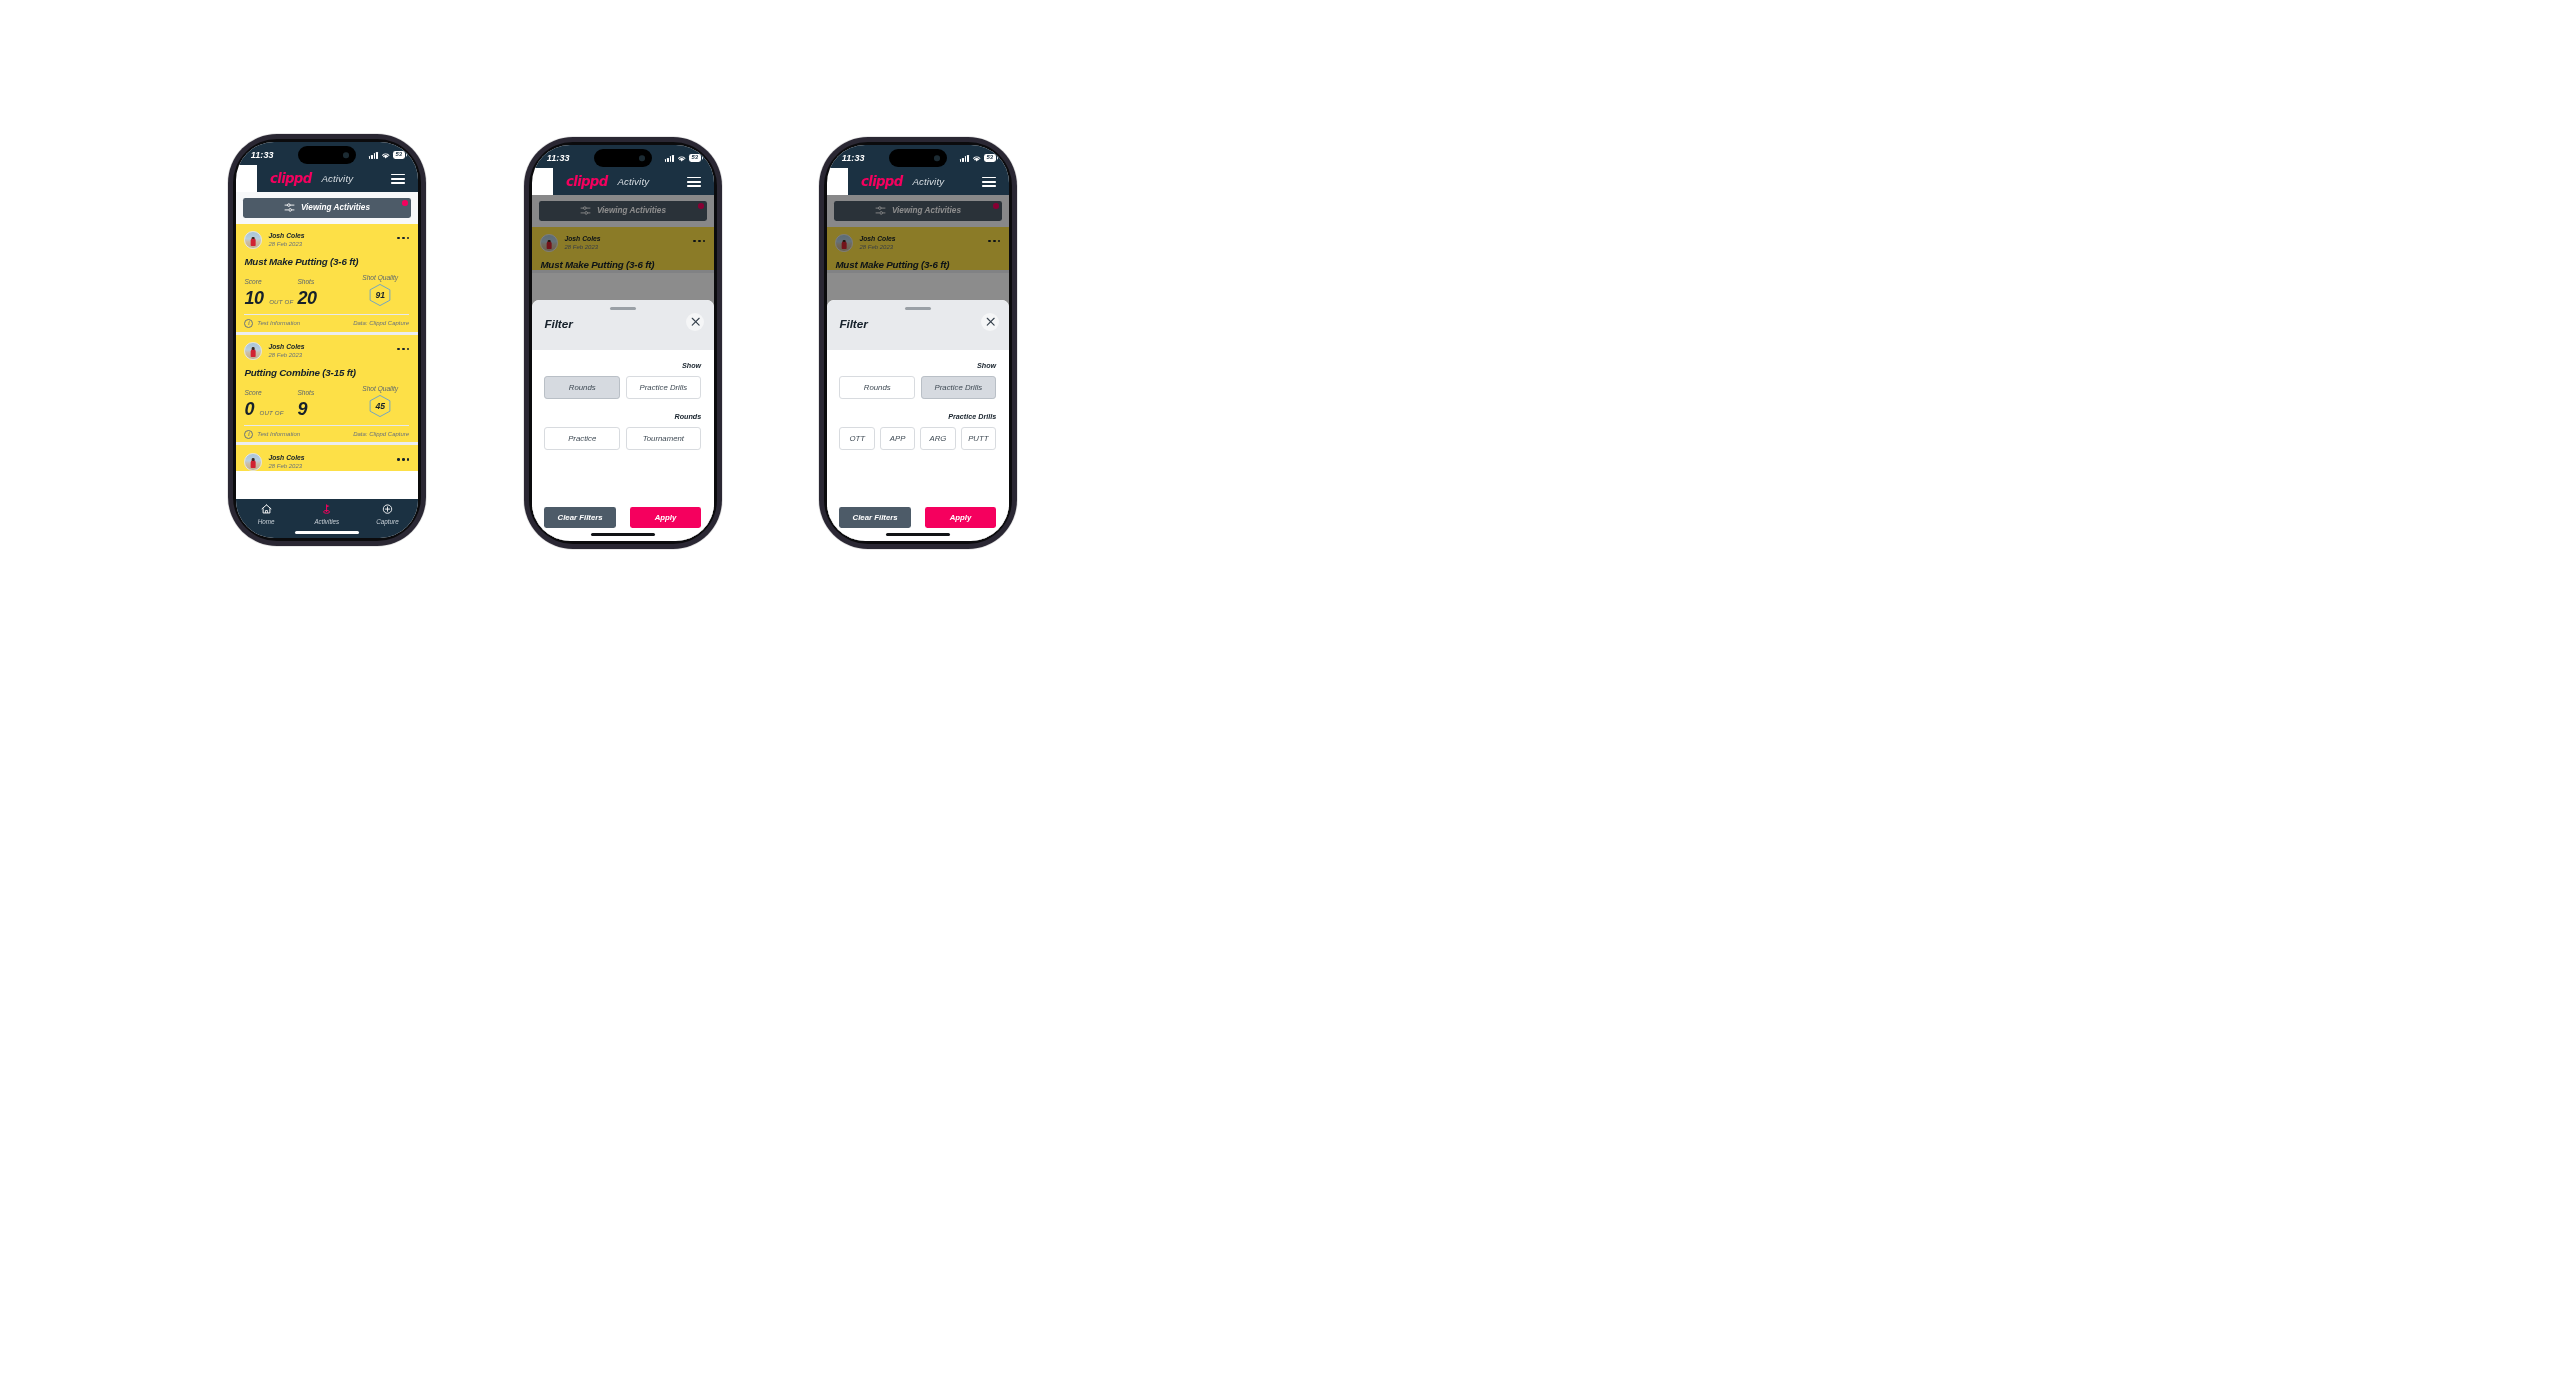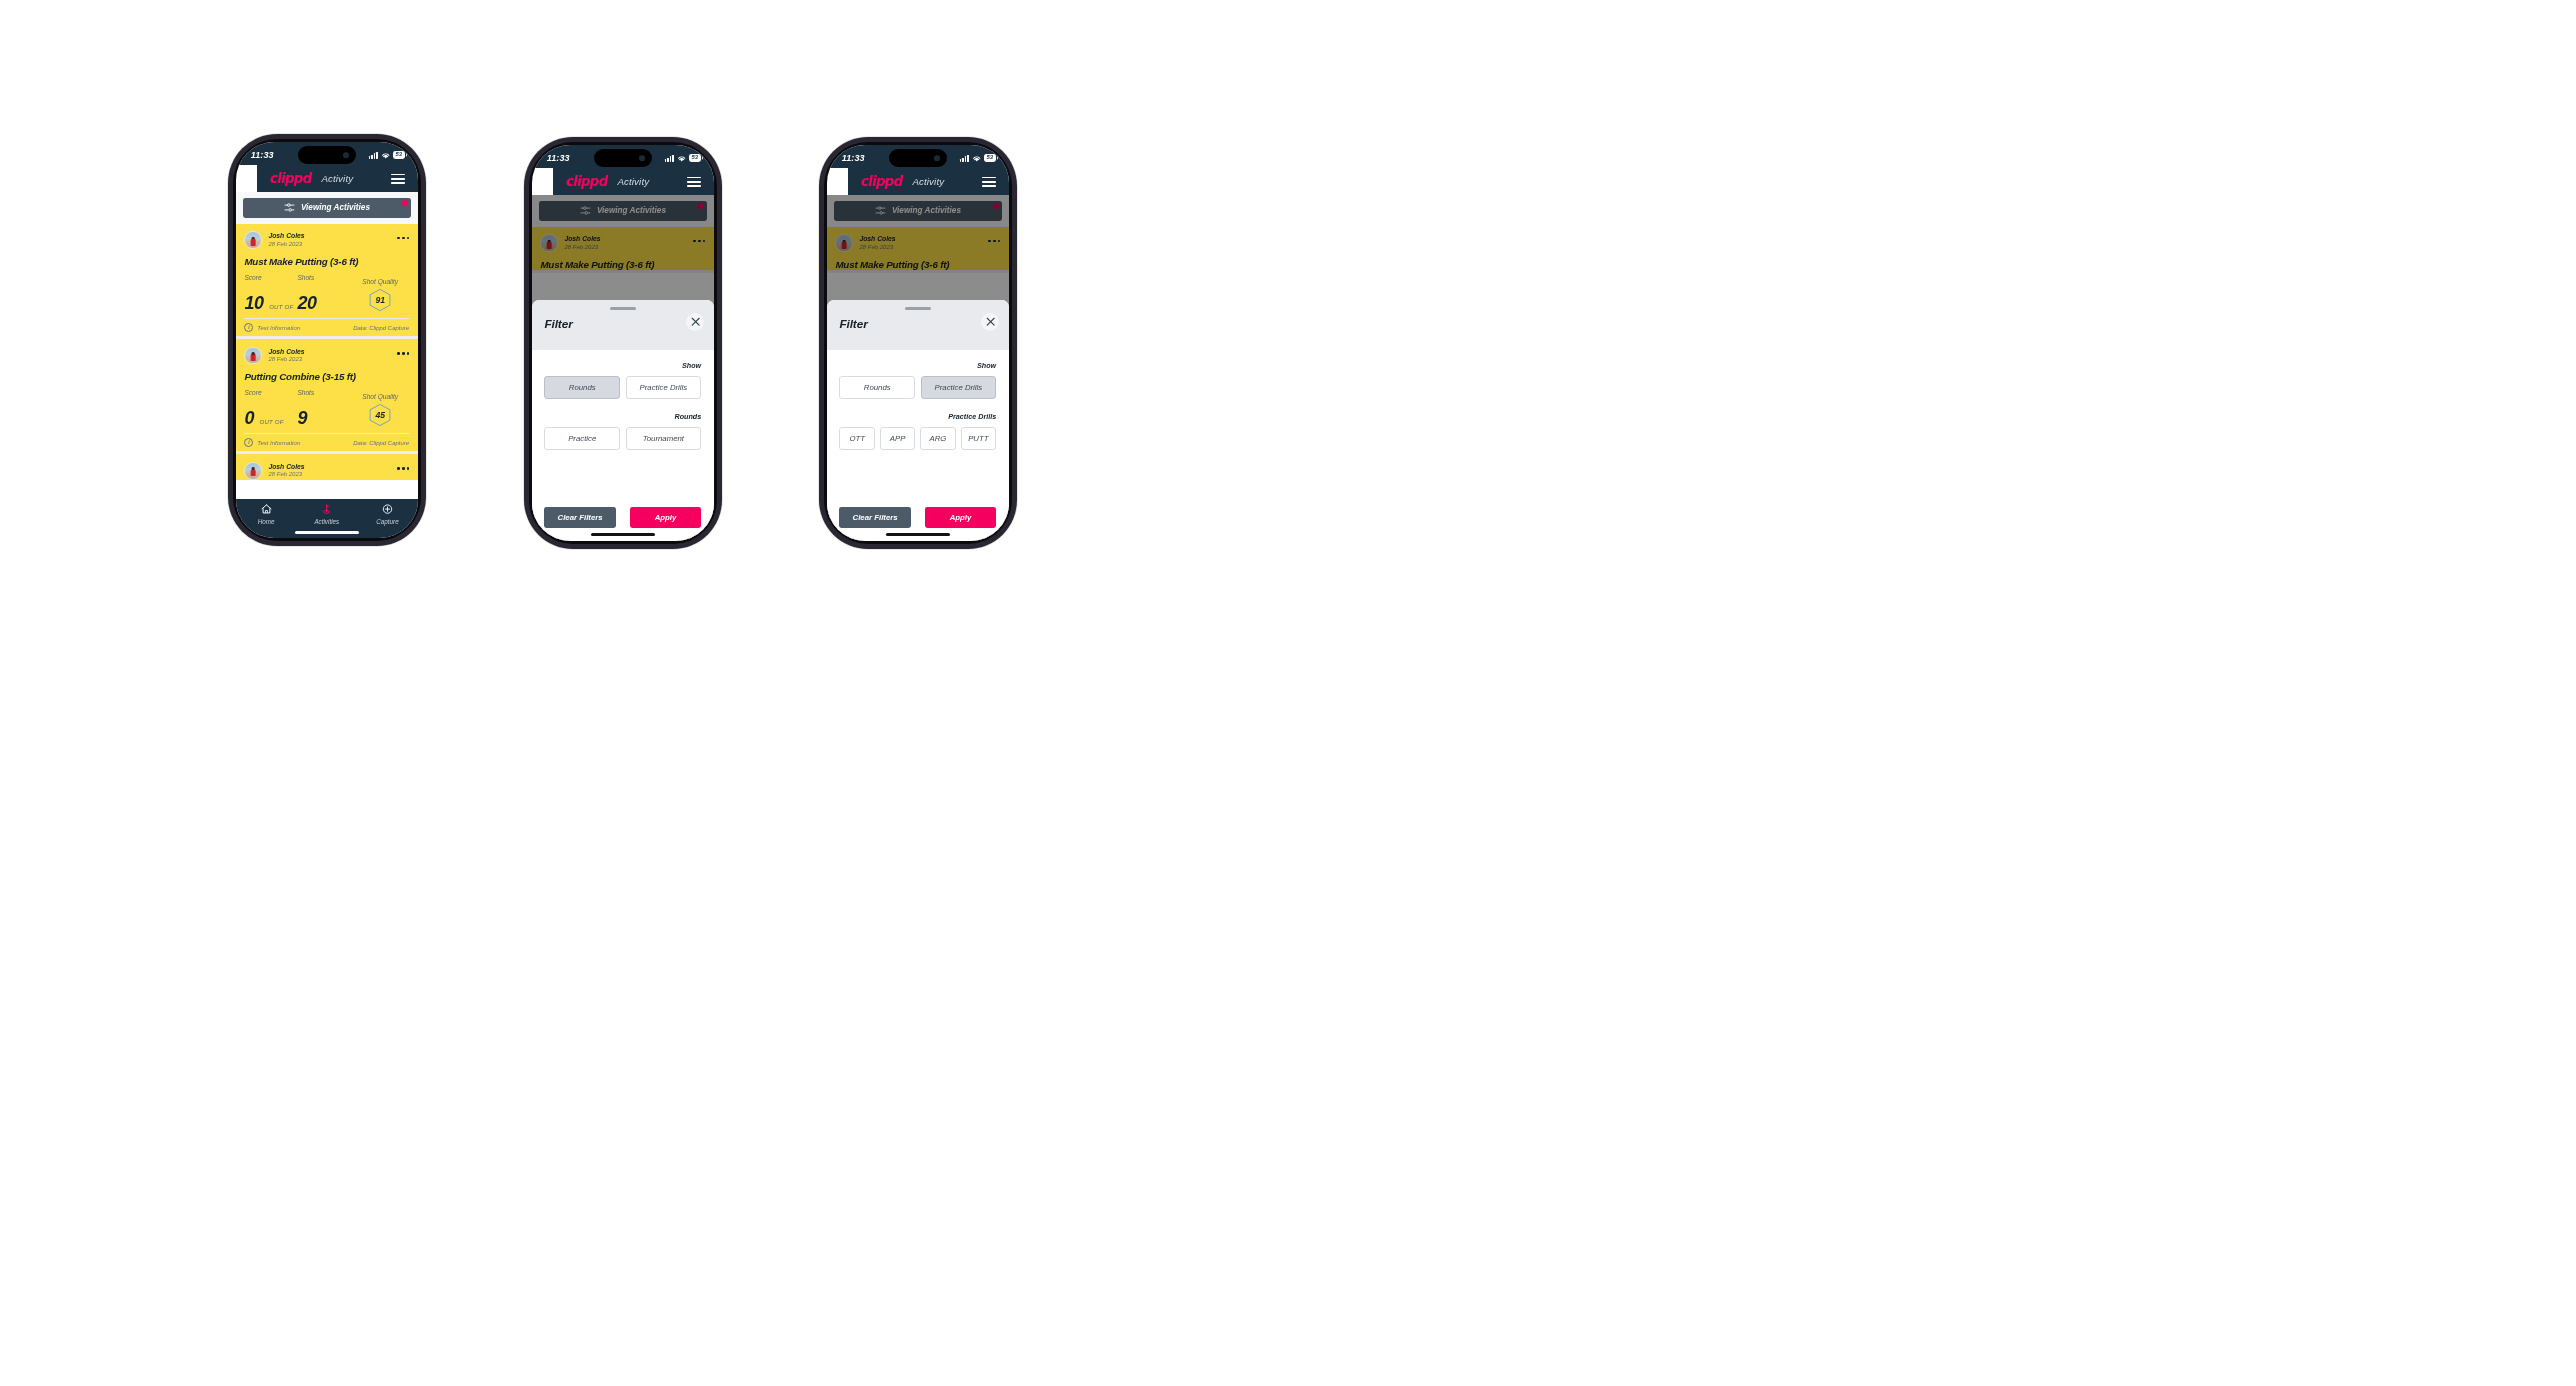--- a/index.html
+++ b/index.html
@@ -307,21 +307,21 @@
   .stat-shots { flex: 1; }
   .stat-label {
     font-size: 6.6px;
     color: #5c666f;
     line-height: 1.4;
   }
   .stat-row {
     display: flex;
     align-items: baseline;
     gap: 5.5px;
-    margin-top: 12px;
+    margin-top: 3px;
   }
   .bignum {
     font-size: 18px;
     font-weight: bold;
     color: #16212b;
     line-height: 1;
     letter-spacing: -0.4px;
   }
   .outof {
     font-size: 6.1px;

